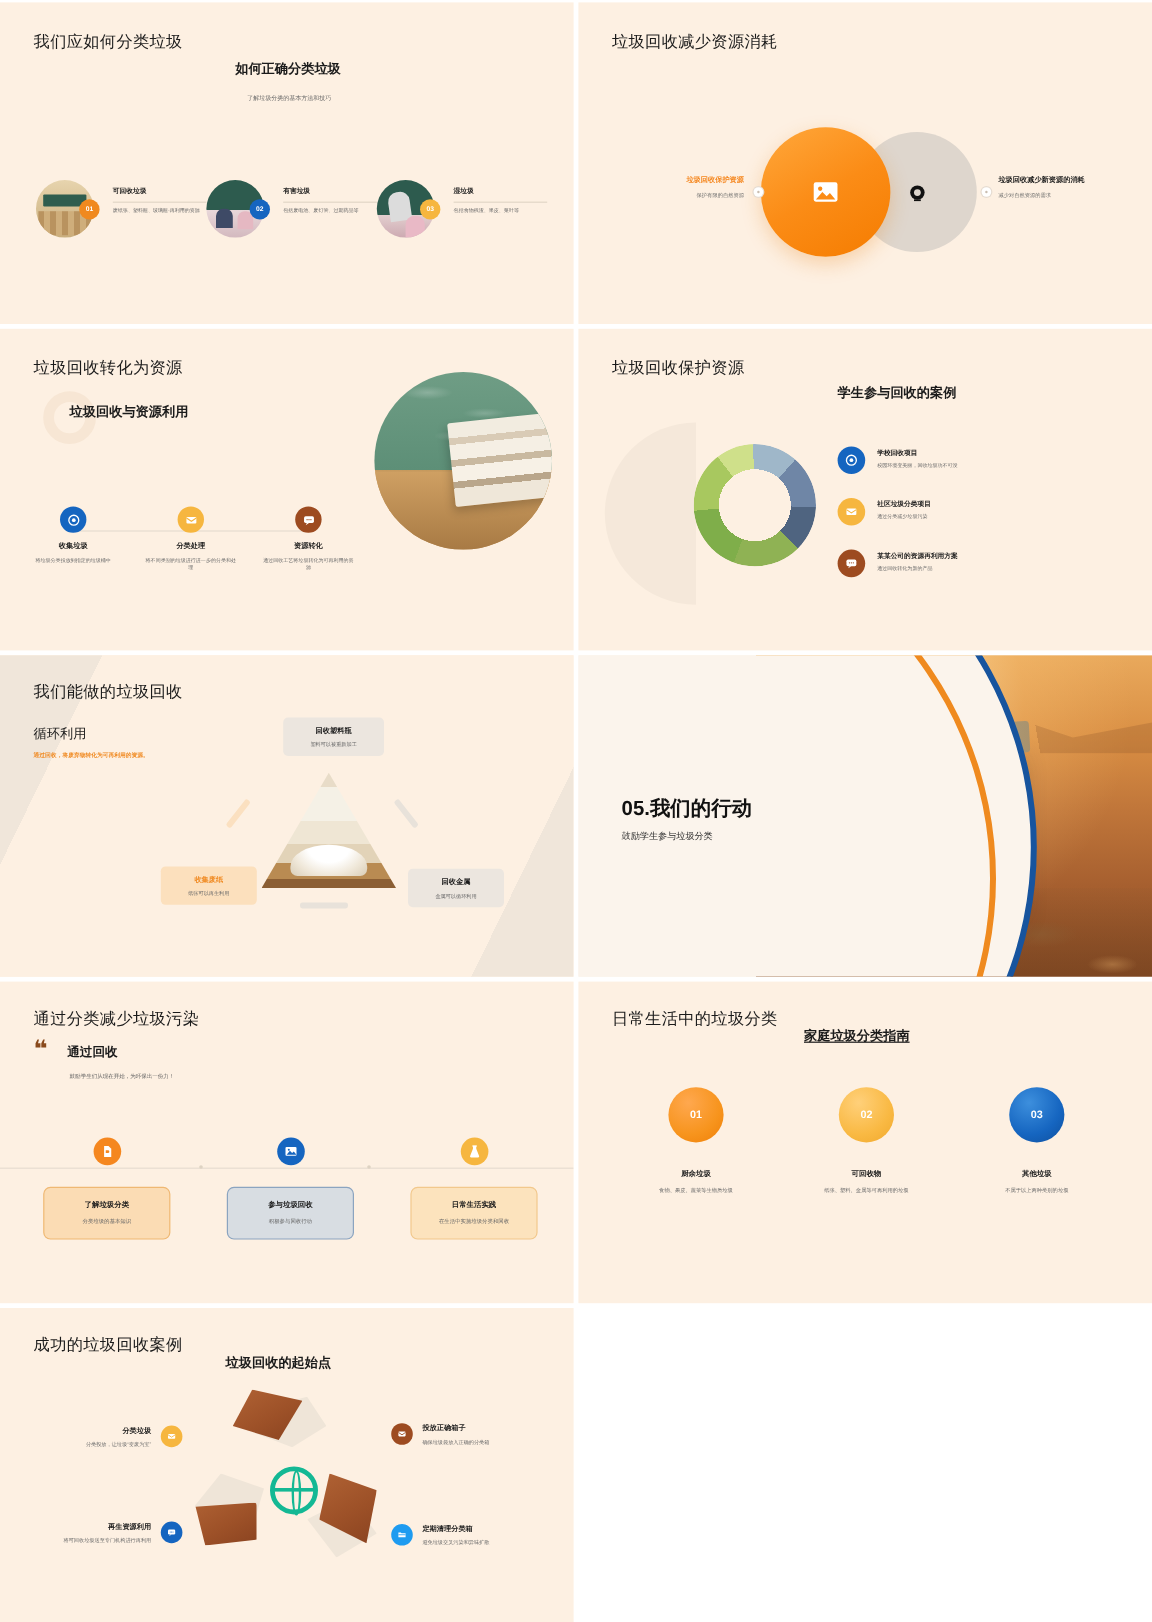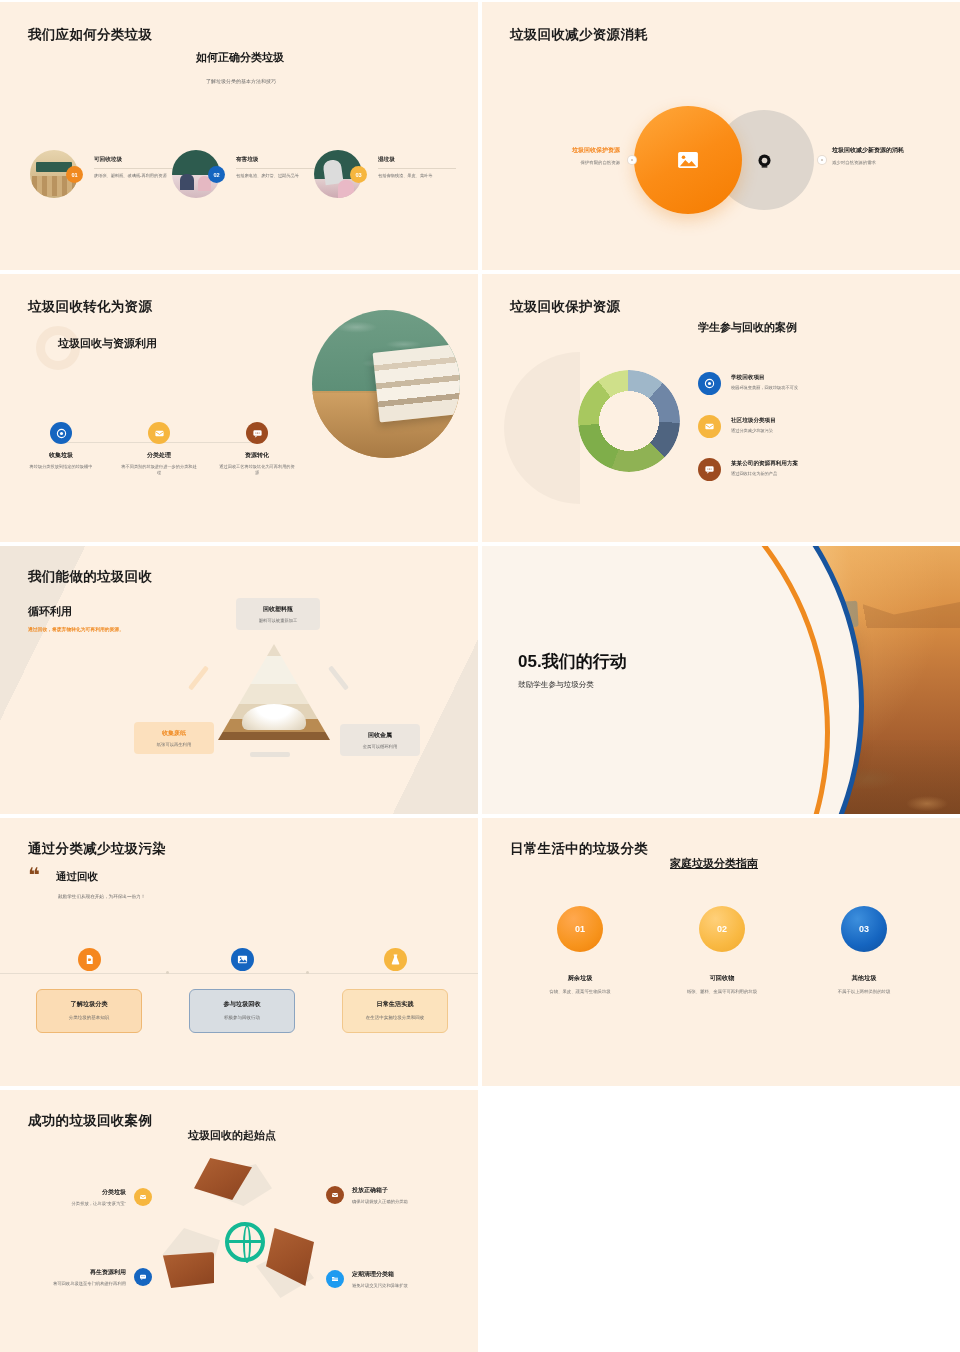--- a/index.html
+++ b/index.html
@@ -22,21 +22,21 @@
     position: relative;
     width: 478px; height: 268px;
     background: #fdf0e2;
     overflow: hidden;
   }
   .slide-inner { position: absolute; inset: 0; }
 
   
   .s-title {
     position: absolute;
-    font-size: 13.5px; font-weight: bold; color: #1b1b1b;
+    font-size: 13.5px; font-weight: normal; color: #1b1b1b;
     letter-spacing: .3px;
   }
   .s-subtitle {
     font-size: 11px; font-weight: bold; color: #1b1b1b;
   }
   .tiny-b { font-size: 5.6px; font-weight: bold; color: #1b1b1b; }
   .micro { font-size: 4.2px; color: #6a6a6a; line-height: 1.45; }
 
   
   .s1-head { left: 28px; top: 24px; }
@@ -239,21 +239,21 @@
     width: 23px; height: 23px; border-radius:50%; flex:0 0 23px;
     display:flex; align-items:center; justify-content:center; color:#fff; font-size:9px;
   }
   .s5-txt { margin-left: 10px; padding-top: 2px; }
 
   
   .s6-diag {
     position:absolute; inset:0;
     background: linear-gradient(116deg, #f0e6da 0 14%, #fdf0e2 14% 86%, #f0e6da 86% 100%);
   }
-  .s6-sub { position:absolute; left: 28px; top: 58px; font-size: 11px; font-weight:bold; color:#1b1b1b;text-align:right; }
+  .s6-sub { position:absolute; left: 28px; top: 58px; font-size: 11px; font-weight:normal; color:#1b1b1b;text-align:right; }
   .s6-note { position:absolute; left: 28px; top: 80px; font-size: 4.8px; color:#f08a22; font-weight:bold; }
   .s6-tri {
     position:absolute; left: 218px; top: 98px; width: 112px; height: 96px;
     clip-path: polygon(50% 0, 100% 100%, 0 100%);
     background:
       linear-gradient(180deg, #e8dcc8 0 12%, #f5f1e6 12% 42%, #efe6d4 42% 62%,
                      #e2d3b8 62% 78%, #b98b52 78% 92%, #8b5e33 92% 100%);
   }
   .s6-tri .pg {
     position:absolute; left: 24px; bottom: 10px; width: 64px; height: 26px;
@@ -560,21 +560,21 @@
         <div class="ground"></div>
         <div class="lid"></div>
         <div class="bin"></div>
         <div class="wheel"></div>
       </div>
       <div class="cover-arc-clip">
         <div class="cover-mask"></div>
         <div class="cover-arc-orange"></div>
         <div class="cover-arc-blue"></div>
       </div>
-      <div class="cover-txt" style="top:106px">
+      <div class="cover-txt" style="top:118px">
         <div class="cover-h1">05.我们的行动</div>
         <div class="cover-h2">鼓励学生参与垃圾分类</div>
       </div>
     </div>
   </div>
 
   <div class="slide">
     <div class="slide-inner">
       <div class="s-title" style="left:28px;top:22px">通过分类减少垃圾污染</div>
       <div class="s8-quote">❝</div>

